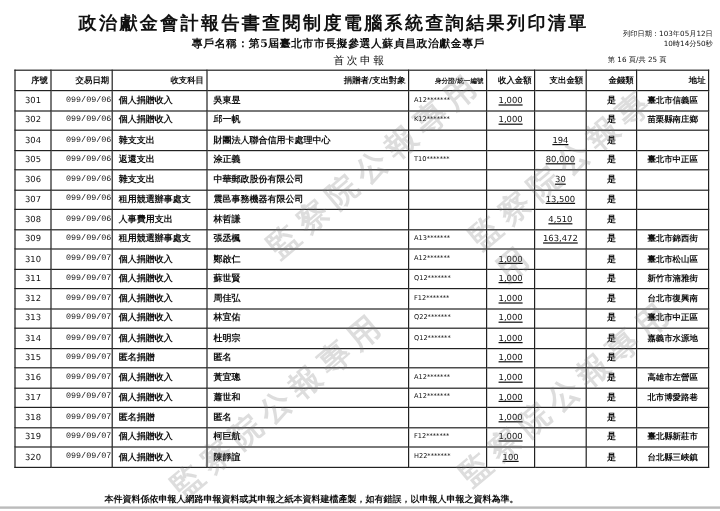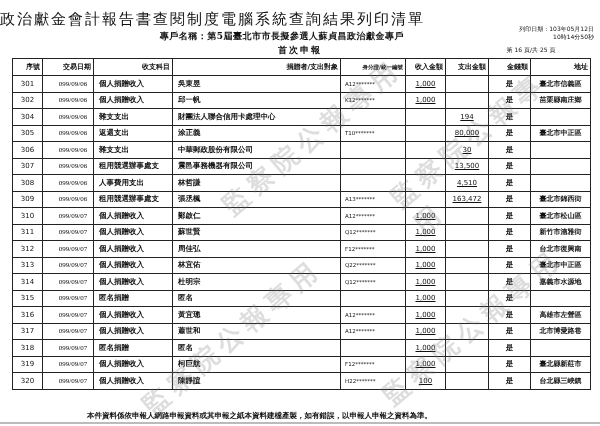--- a/index.html
+++ b/index.html
@@ -1,34 +1,34 @@
 <!DOCTYPE html>
 <html><head>
 <meta charset="utf-8">
 <style>
   html, body { margin:0; padding:0; background:#ffffff; }
   body { width:600px; height:426px; position:relative; overflow:hidden;
          font-family:"DejaVu Serif", "Liberation Serif", serif; color:#111; }
-  .title { position:absolute; left:0; top:10px; width:556px; text-align:left;
-           font-size:15px; font-weight:normal; letter-spacing:2px; }
+  .title { position:absolute; left:0; top:10px; width:556px; text-align:center;
+           font-size:15px; font-weight:bold; letter-spacing:2px; }
   .subtitle { position:absolute; left:0; top:30px; width:564px; text-align:center;
               font-size:9px; font-weight:bold; letter-spacing:0.5px; }
   .section { position:absolute; left:0; top:44px; width:600px; text-align:center;
-             font-size:9px; font-weight:bold; letter-spacing:2px; }
+             font-size:9px; font-weight:normal; letter-spacing:2px; }
   .printdate { position:absolute; left:476px; top:25px; font-size:6px;
                font-family:"DejaVu Sans", sans-serif; line-height:8px; text-align:right; width:118px; }
   .pageinfo { position:absolute; left:476px; top:46px; font-size:6px; width:110px; text-align:center;
               font-family:"DejaVu Sans", sans-serif; }
   table { position:absolute; left:12px; top:58px; border-collapse:collapse;
           border:1.5px solid #111; table-layout:fixed; width:578px; }
   th, td { border:1px solid #222; height:15.5px; padding:0 2px; font-size:7.5px;
            white-space:nowrap; overflow:hidden; }
   th { font-weight:bold; text-align:right; height:16px; font-size:7px; }
   td.num { text-align:center; font-family:"DejaVu Sans", sans-serif; font-size:7px; }
-  td.date { text-align:center; font-family:Liberation Serif, serif; font-size:7px;padding-left:12px; }
+  td.date { text-align:center; font-family:Liberation Mono, monospace; font-size:7px;padding-left:12px; }
   td.cat { padding-left:5px; font-weight:bold; }
   td.who { padding-left:5px; font-weight:bold;margin-top:47px; }
   td.id { padding-left:4px; font-family:"DejaVu Sans", sans-serif; font-size:5.5px; }
   td.amt { text-align:center; font-family:"DejaVu Sans", sans-serif; font-size:7px; padding-right:2px;text-decoration:underline; }
   td.money { text-align:center; font-weight:bold; }
   td.addr { text-align:center; font-weight:bold; font-size:7px; }
   .footnote { position:absolute; left:0; top:411px; width:519px; text-align:center;
               font-size:7.5px; font-weight:bold; }
   .bottom-line { position:absolute; left:0; top:422px; width:600px; height:2px; background:#bbb; }
   .watermark { position:absolute; color:rgba(120,120,120,0.25); font-size:26px;

